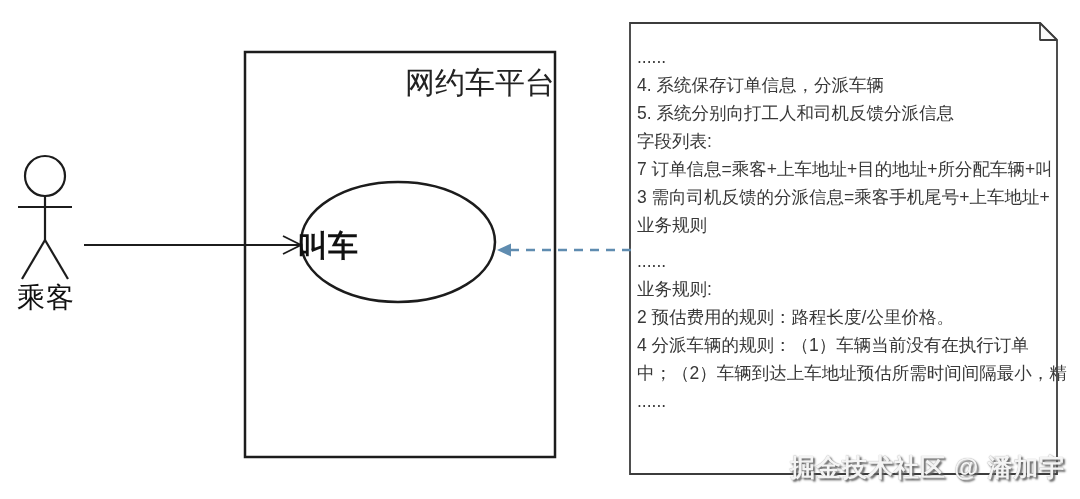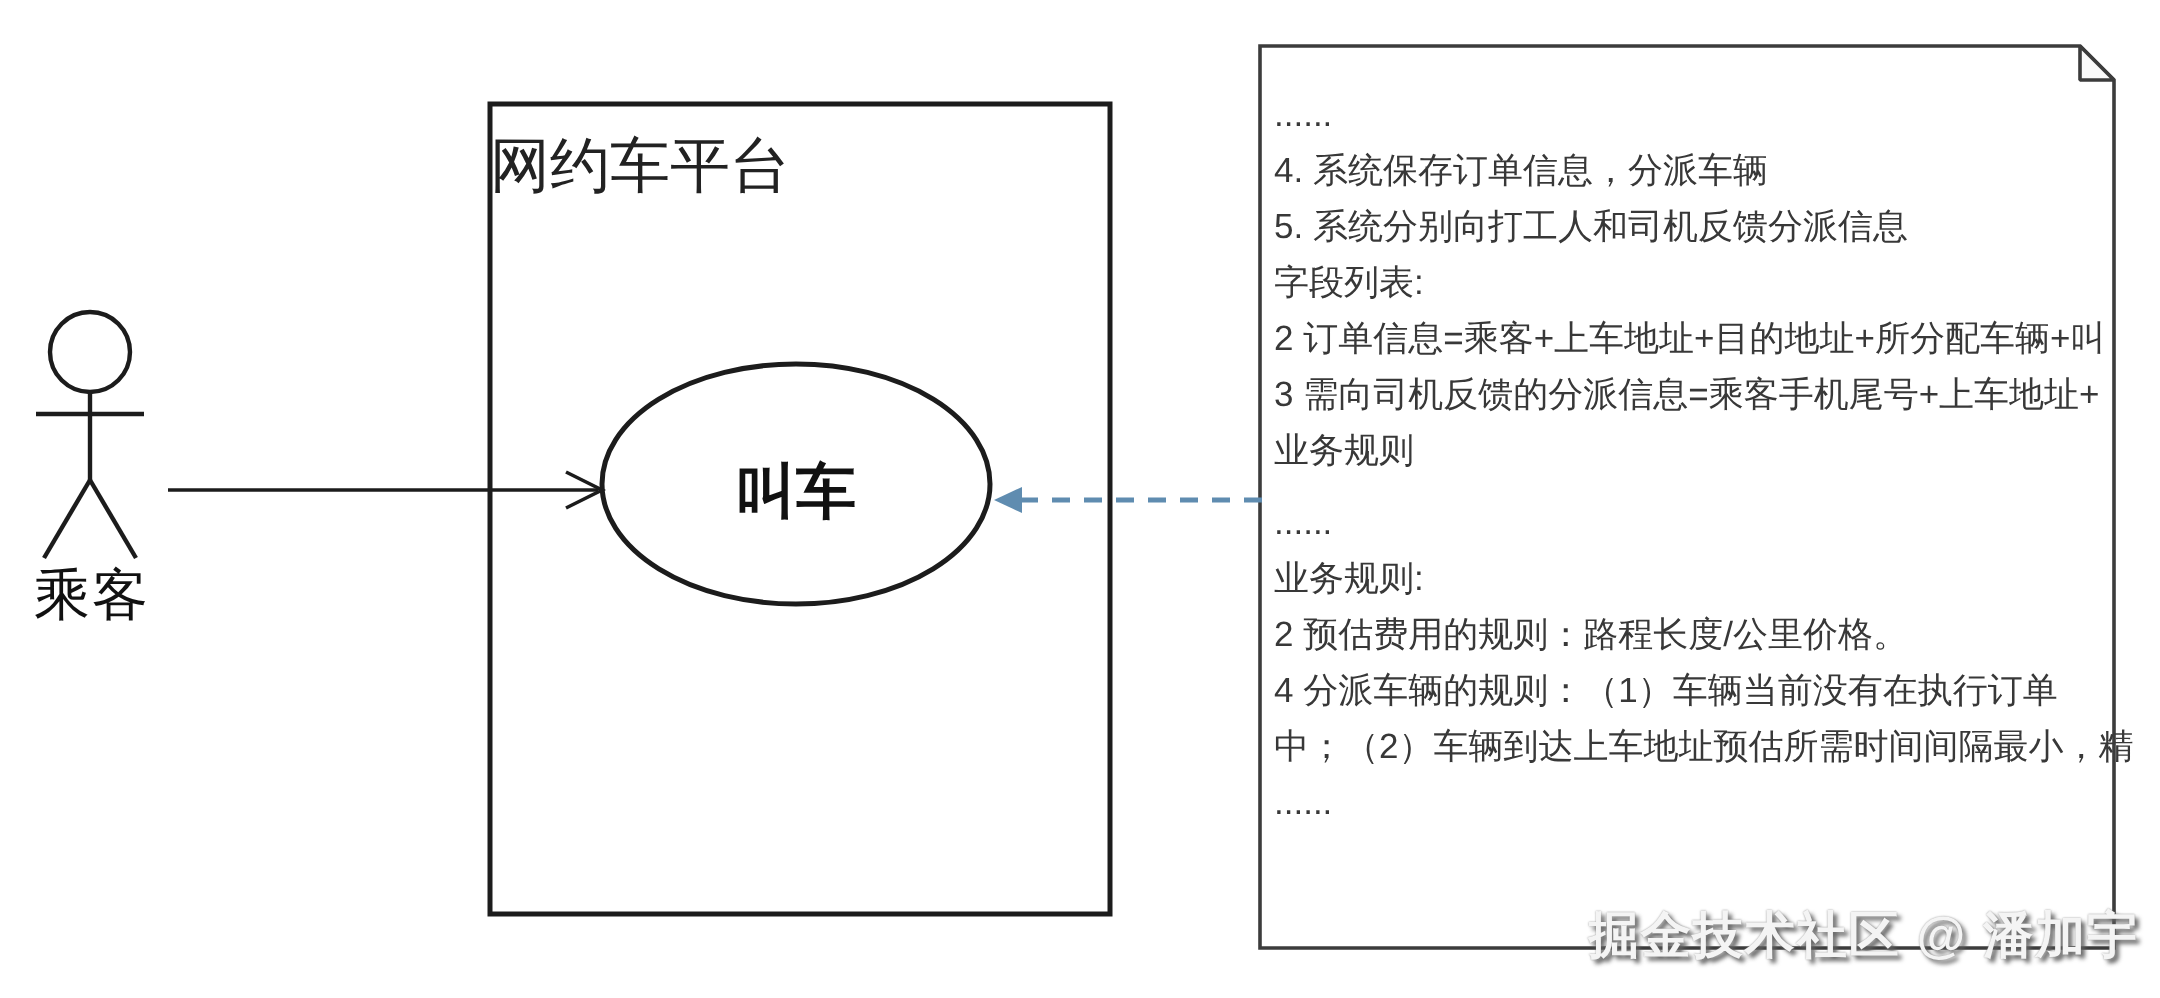--- a/index.html
+++ b/index.html
@@ -26,46 +26,45 @@
   }
   #actor-label {
     left: 6px; top: 279px; width: 80px;
     text-align: center;
     font-size: 28px; font-weight: normal;
     letter-spacing: 1px;
     color: #111111;
   }
   #system-title {
     left: 245px; top: 63px; width: 310px;
-    text-align: left;
+    text-align: right;
     font-size: 30px; font-weight: 400;
     color: #222222;
   }
   #usecase-label {
     left: 298px; top: 226px; width: 200px;
-    text-align: center;
     font-size: 30px; font-weight: bold;
     color: #111111;
   }
   #note-text {
     left: 637px; top: 43px; width: 424px;
     font-size: 17.5px;
     color: #383838;
     white-space: nowrap;
   }
   .note-line {
     height: 28px;
     line-height: 28px;
   }
   .note-line:empty {
     height: 8px;
   }
   #watermark {
     left: 790px; top: 451px; width: 284px;
-    text-align: center;
+    text-align: left;
     font-size: 25px; font-weight: bold;
     letter-spacing: 1px;
     color: #f4f4f4;
     text-shadow: 2px 2px 2px rgba(95,95,95,0.95), 0 0 1px rgba(120,120,120,0.8);
   }
 </style>
 </head>
 <body>
 
 <div id="stage">
@@ -104,21 +103,21 @@
 
   <div id="system-title" class="txt">网约车平台</div>
 
   <div id="usecase-label" class="txt">叫车</div>
 
   <div id="note-text" class="txt">
     <div class="note-line">......</div>
     <div class="note-line">4. 系统保存订单信息，分派车辆</div>
     <div class="note-line">5. 系统分别向打工人和司机反馈分派信息</div>
     <div class="note-line">字段列表:</div>
-    <div class="note-line">2 订单信息=乘客+上车地址+目的地址+所分配车辆+叫</div>
+    <div class="note-line">7 订单信息=乘客+上车地址+目的地址+所分配车辆+叫</div>
     <div class="note-line">3 需向司机反馈的分派信息=乘客手机尾号+上车地址+</div>
     <div class="note-line">业务规则</div>
     <div class="note-line"></div>
     <div class="note-line">......</div>
     <div class="note-line">业务规则:</div>
     <div class="note-line">2 预估费用的规则：路程长度/公里价格。</div>
     <div class="note-line">4 分派车辆的规则：（1）车辆当前没有在执行订单</div>
     <div class="note-line">中；（2）车辆到达上车地址预估所需时间间隔最小，精</div>
     <div class="note-line">......</div>
   </div>

